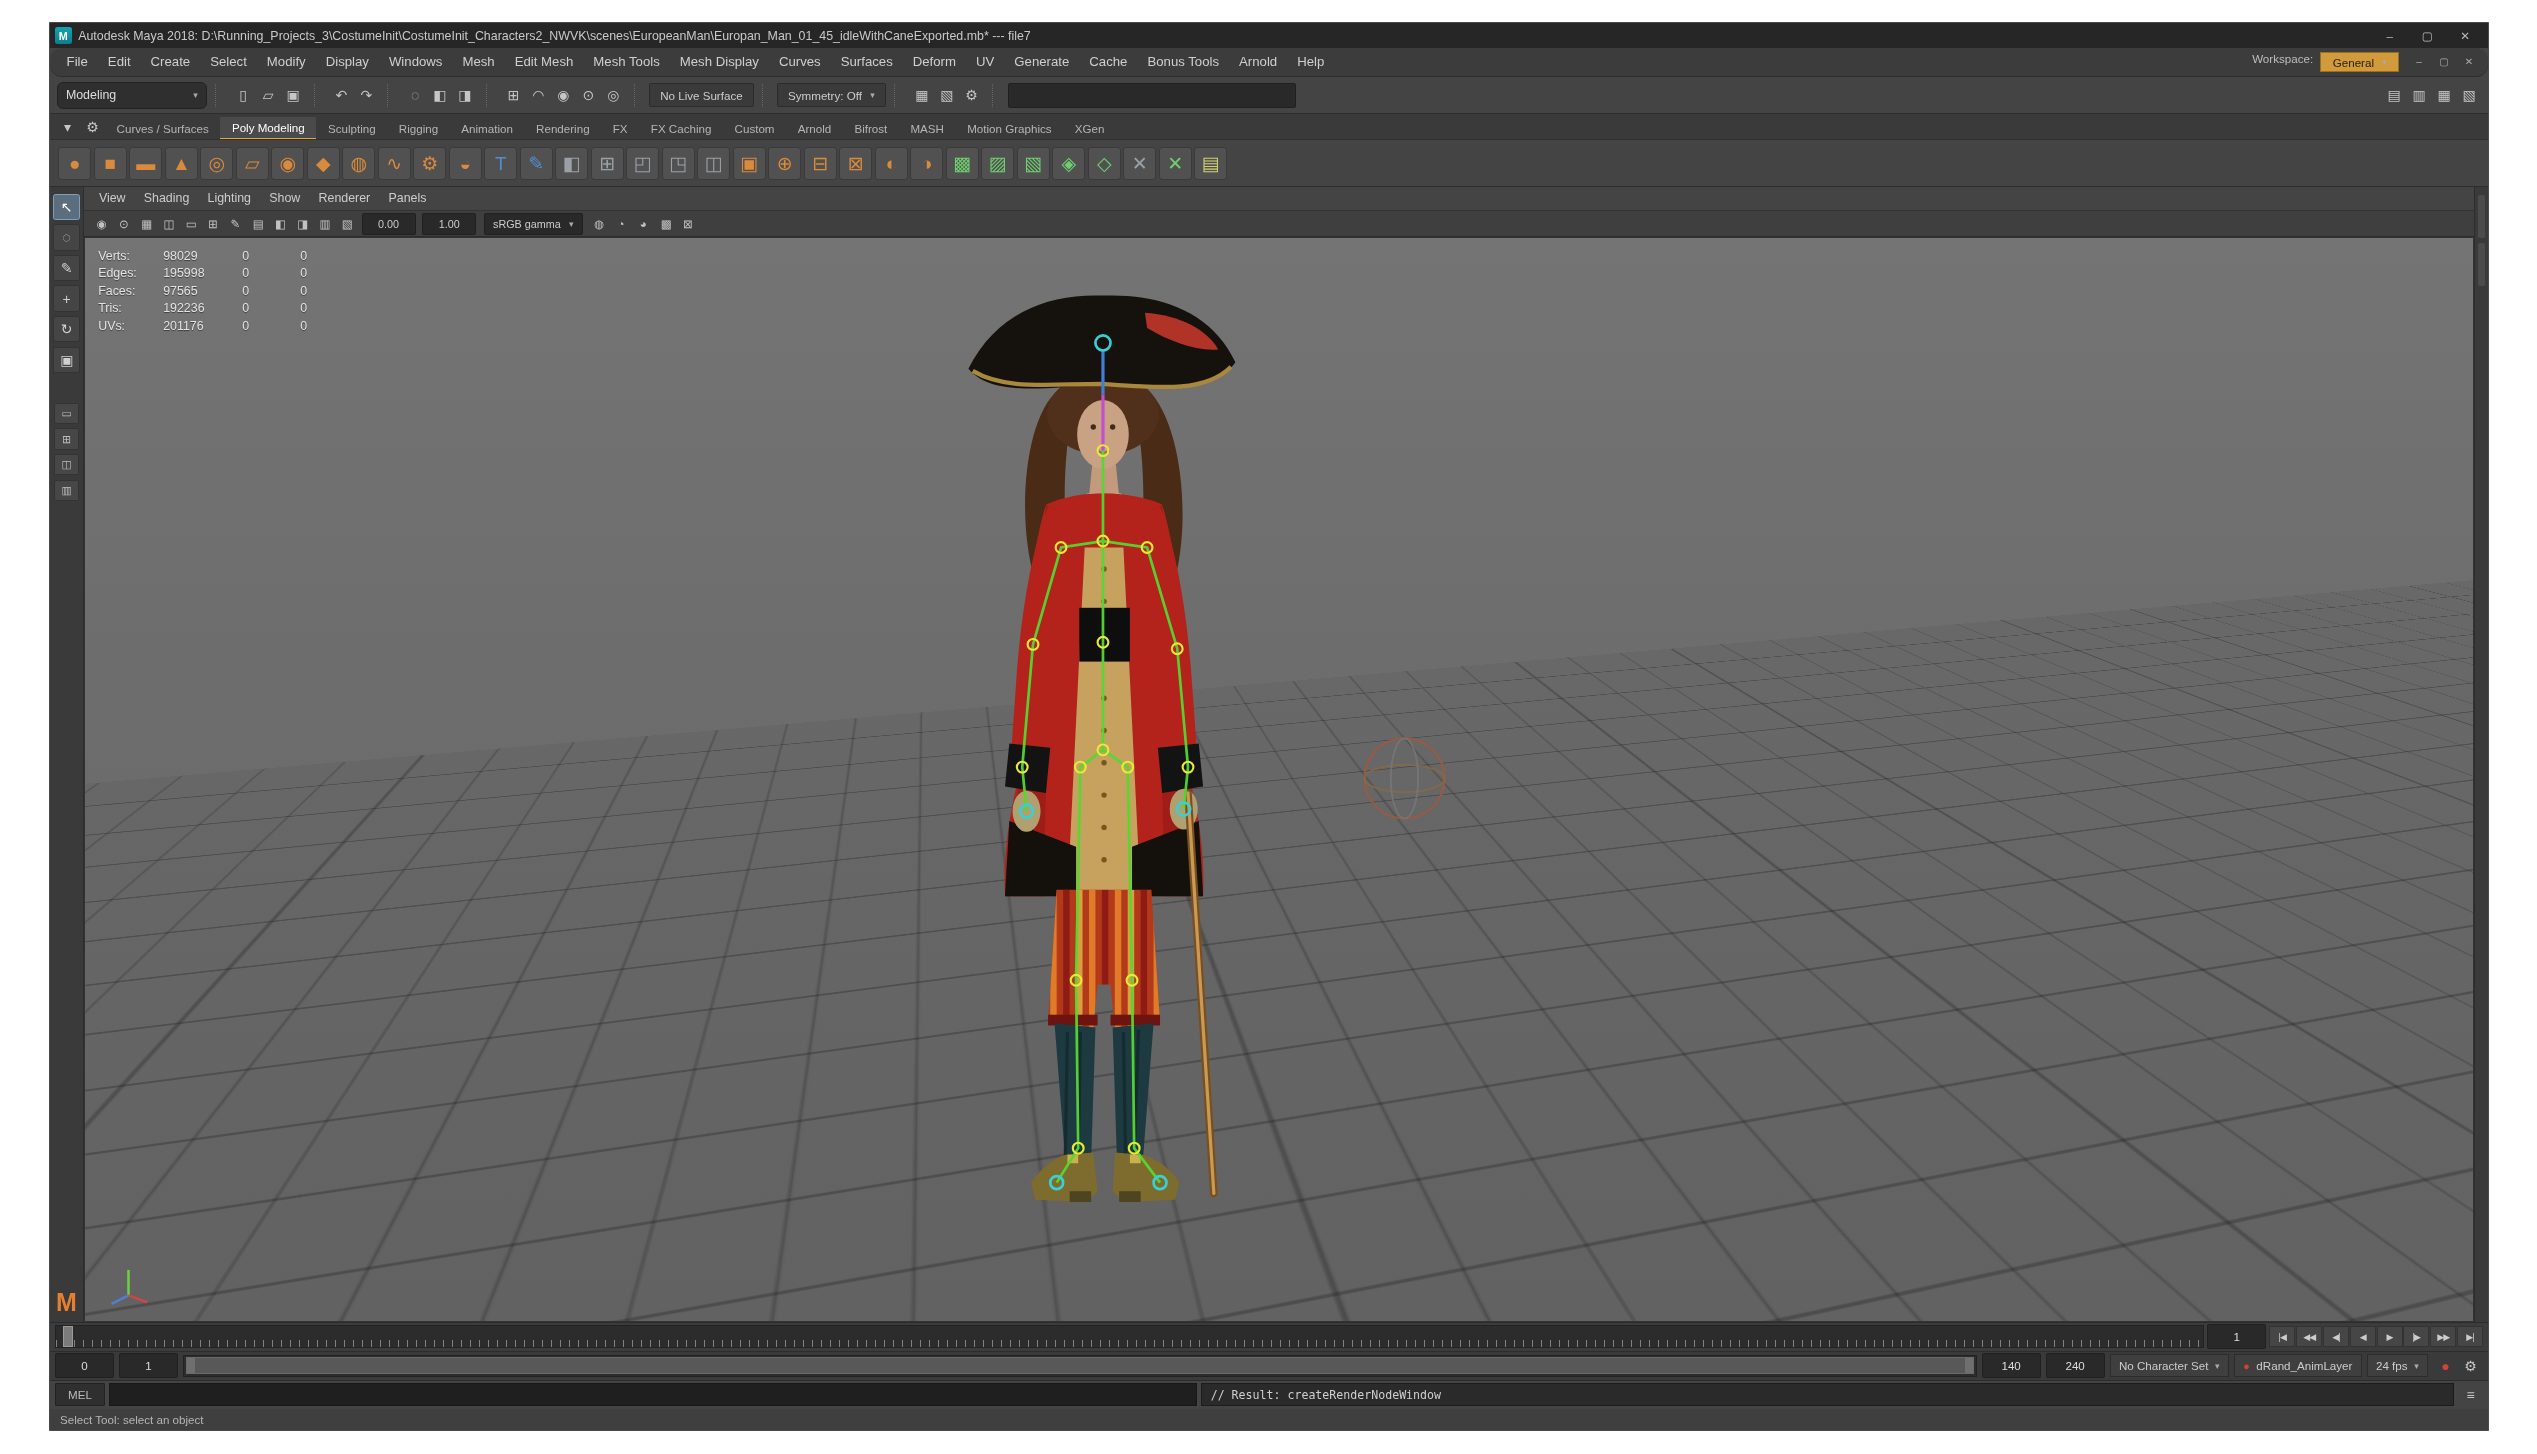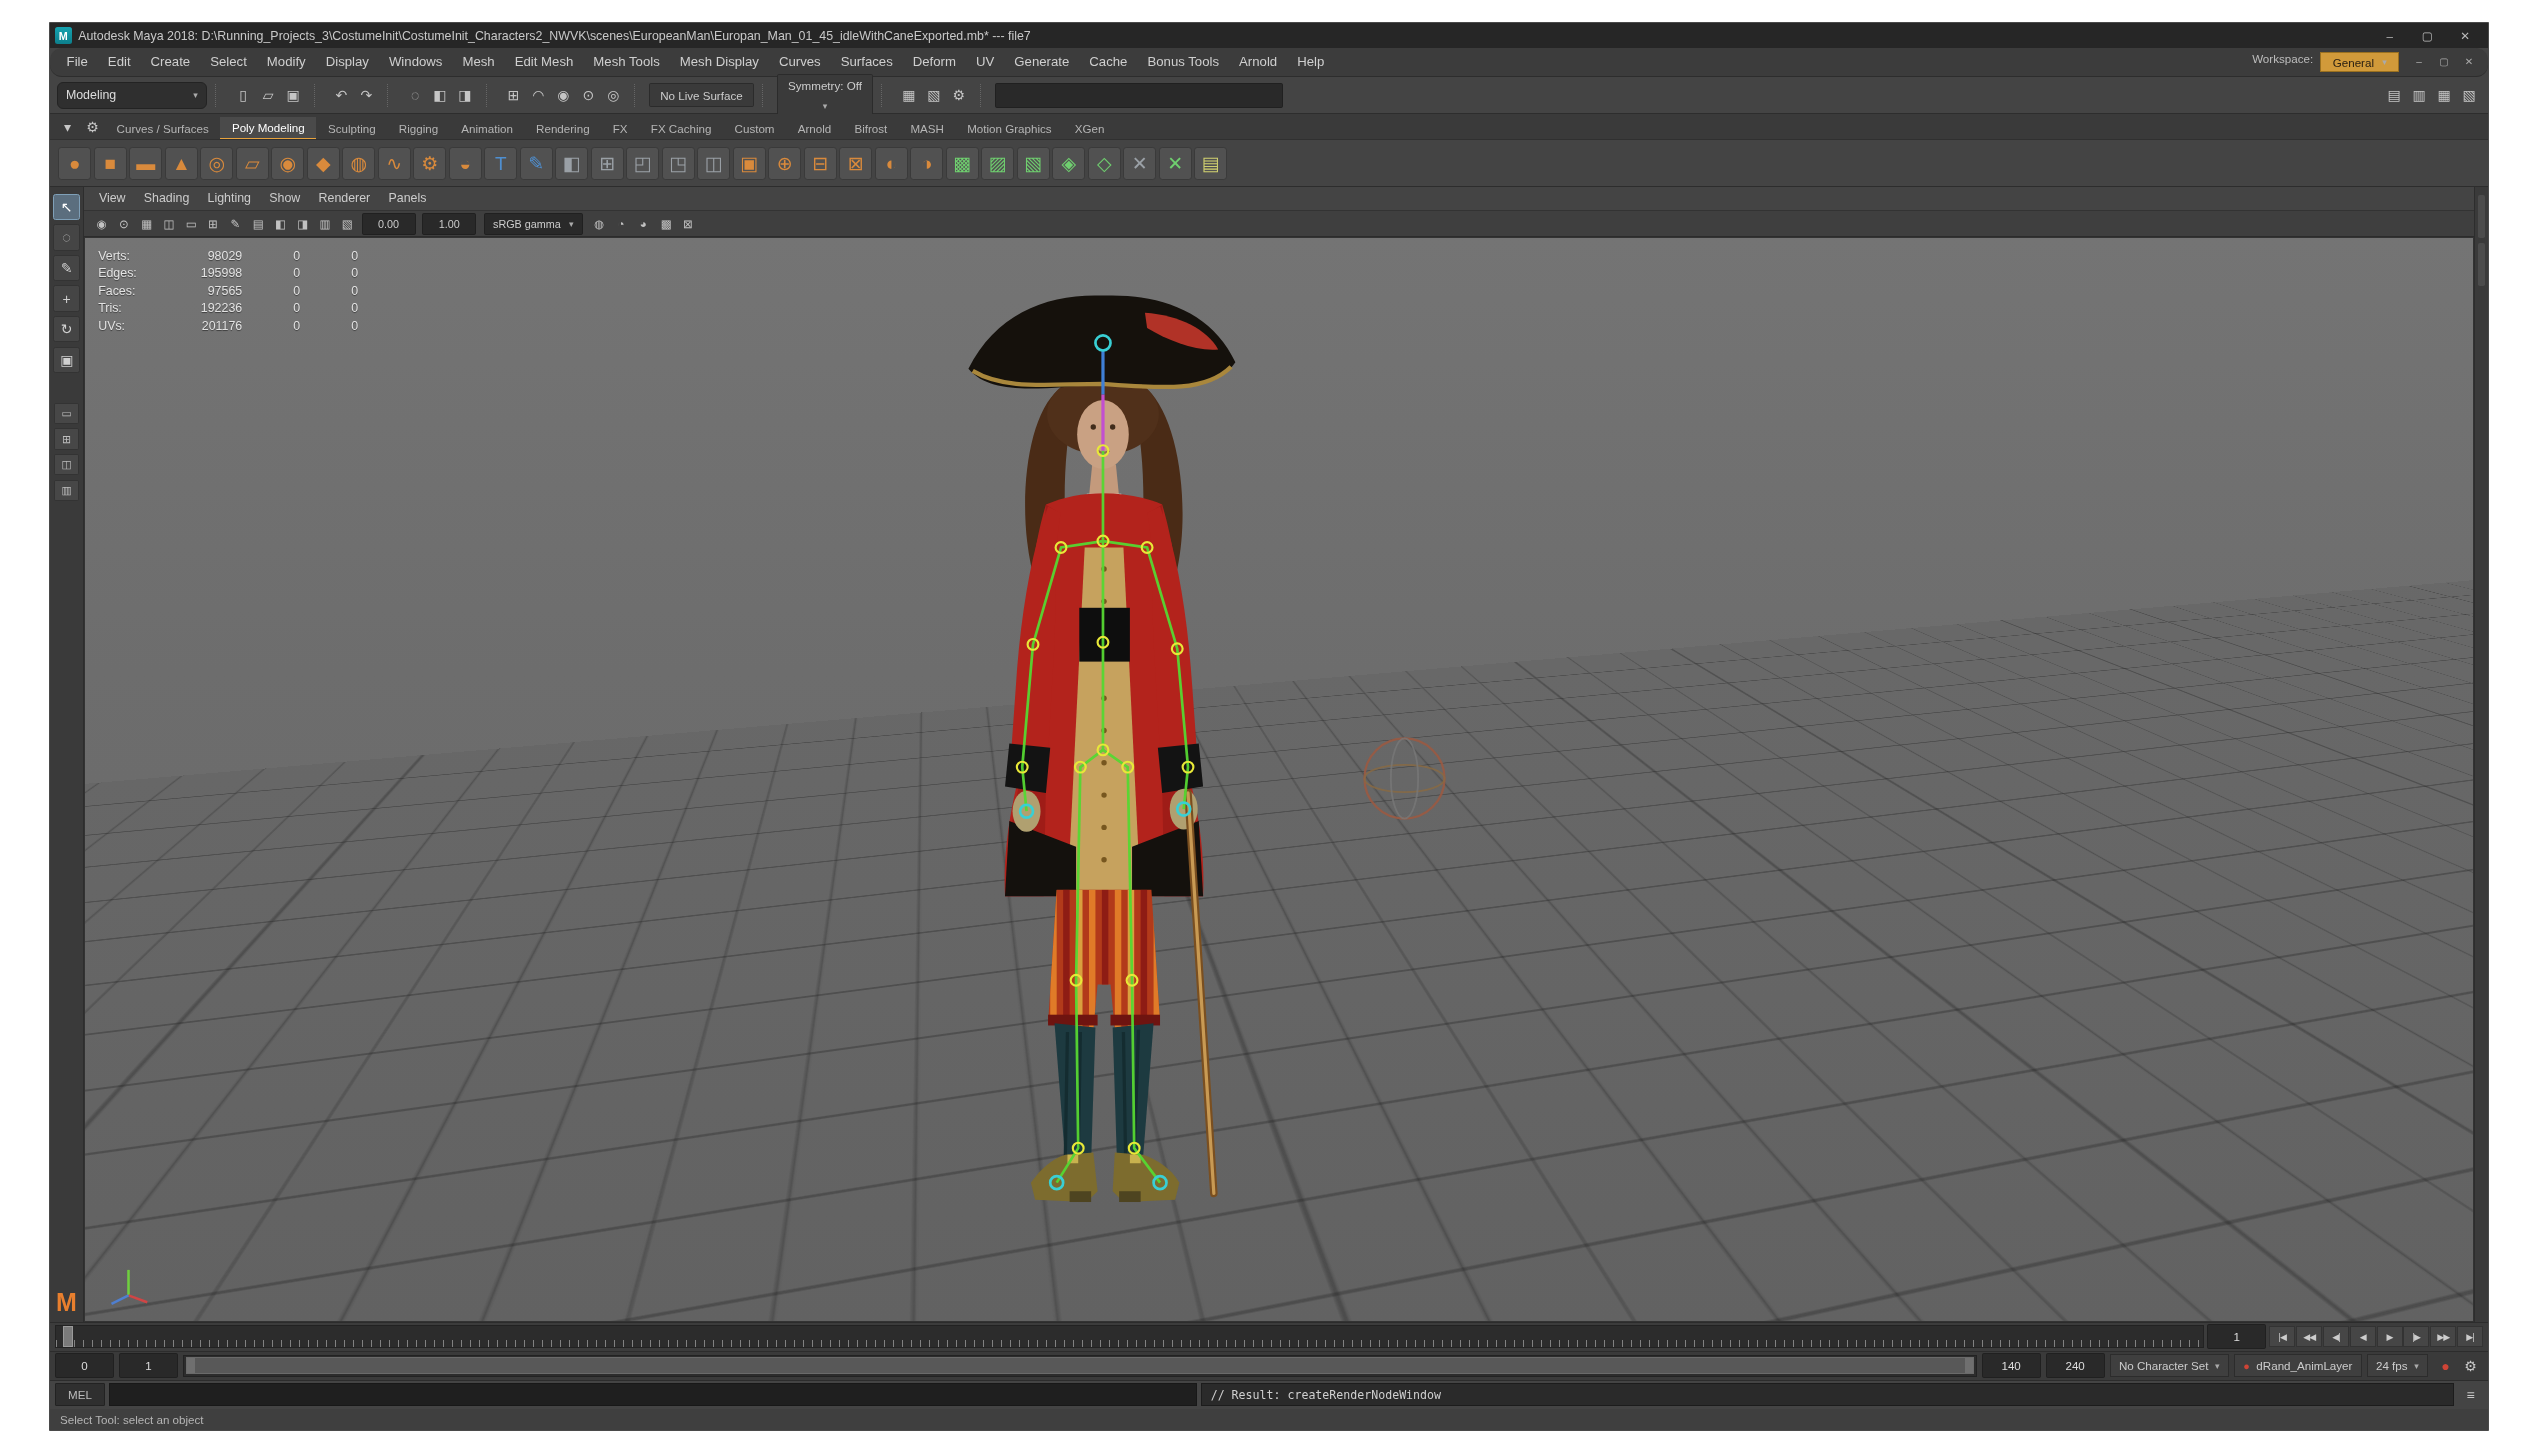--- a/index.html
+++ b/index.html
@@ -23,21 +23,21 @@
   .ws-select{background:#d19a3a;color:#2b2012;font-size:11.6px;padding:2.5px 11.6px;display:flex;gap:8.3px;align-items:center;border:0.8px solid #9a701f;}
   .mb-ctrls{display:flex;}
   .mb-ctrl{width:25px;height:18px;background:transparent;border:0;color:#aaa;font-size:10px;}
 
   
   .statusline{height:36px;background:#444;display:flex;align-items:center;gap:2.5px;padding:0 6.6px;border-bottom:0.8px solid #2d2d2d;flex:none;}
   .mode-select{background:#2f2f2f;border:0.8px solid #232323;height:25px;display:flex;align-items:center;justify-content:space-between;padding:0 8.3px;font-size:12.4px;color:#ddd;width:132px;border-radius:6px;}
   .groove{width:5.8px;height:23px;border-left:1.7px dotted #666;margin:0 5.8px;cursor:pointer;}
   .s-icon{width:25px;height:25px;display:grid;place-items:center;color:#c6c6c6;font-size:14px;background:transparent;border:0;border-radius:2.5px;}
   .s-text{font-size:11.6px;color:#cccccc;background:#3a3a3a;border:0.8px solid #2b2b2b;padding:4.1px 10px;border-radius:1.7px;white-space:nowrap;}
-  .sym-select{display:flex;align-items:center;gap:8.3px;flex-direction:column;}
+  .sym-select{display:flex;align-items:center;gap:8.3px;}
   .status-input{width:273px;height:23px;background:#292929;border:0.8px solid #202020;color:#ddd;padding:0 6.6px;font-size:11.6px;border-radius:1.7px;}
   .status-spacer{flex:1;}
   .icon-group{display:flex;}
 
   
   .shelf-tabs{height:25px;background:#3a3a3a;display:flex;align-items:flex-end;padding:0 5px;font-size:11.6px;color:#b5b5b5;border-bottom:0.8px solid #303030;flex:none;}
   .shelf-menu-icons{display:flex;align-items:center;height:100%;}
   .shelf-tab{padding:4.1px 11.6px;cursor:default;white-space:nowrap;}
   .shelf-tab.active{color:#fff;background:#4a4a4a;border-bottom:1.7px solid #e8a33d;}
   .shelf-icons{height:46px;background:#444;display:flex;align-items:center;gap:2.5px;padding:0 8.3px;border-bottom:0.8px solid #2d2d2d;flex:none;overflow:hidden;}
@@ -65,21 +65,21 @@
   .grid-plane{position:absolute;left:-55%;top:41%;width:210%;height:160%;
     background-color:rgba(0,0,0,0.05);
     background-image:
       repeating-linear-gradient(90deg, rgba(28,28,28,0.30) 0 1.7px, transparent 1.7px 60px),
       repeating-linear-gradient(0deg, rgba(28,28,28,0.30) 0 1.7px, transparent 1.7px 60px);
     transform:perspective(1324px) rotateX(70deg) rotateZ(-14deg);
     transform-origin:50% 0%;}
 
   .hud{position:absolute;left:13.2px;top:10px;font-size:12.4px;color:#e3e3e3;text-shadow:0 0.8px 0.8px rgba(0,0,0,.45);}
   .hud-row{display:grid;grid-template-columns:65px 79px 58px 58px;line-height:17.4px;}
-  .hud-value,.hud-col{text-align:right;}
+  .hud-value,.hud-col{}
 
   .character{position:absolute;left:33.6%;top:4.5%;width:18%;height:89.5%;}
   .manipulator{position:absolute;left:calc(55.3% - 46px);top:calc(50% - 46px);width:91px;height:91px;}
   .camera-label{position:absolute;bottom:8.3px;left:0;width:100%;text-align:center;font-size:12.4px;color:#dedede;text-shadow:0 0.8px 0.8px rgba(0,0,0,.5);}
   .axis-indicator{position:absolute;left:18px;bottom:11.6px;width:51px;height:51px;}
 
   .right-strip{width:13.2px;background:#3a3a3a;border-left:0.8px solid #2d2d2d;display:flex;flex-direction:column;gap:5px;padding-top:8.3px;align-items:center;flex:none;}
   .strip-nub{width:6.6px;height:43px;background:#4c4c4c;border-radius:1.7px;}
 
   

